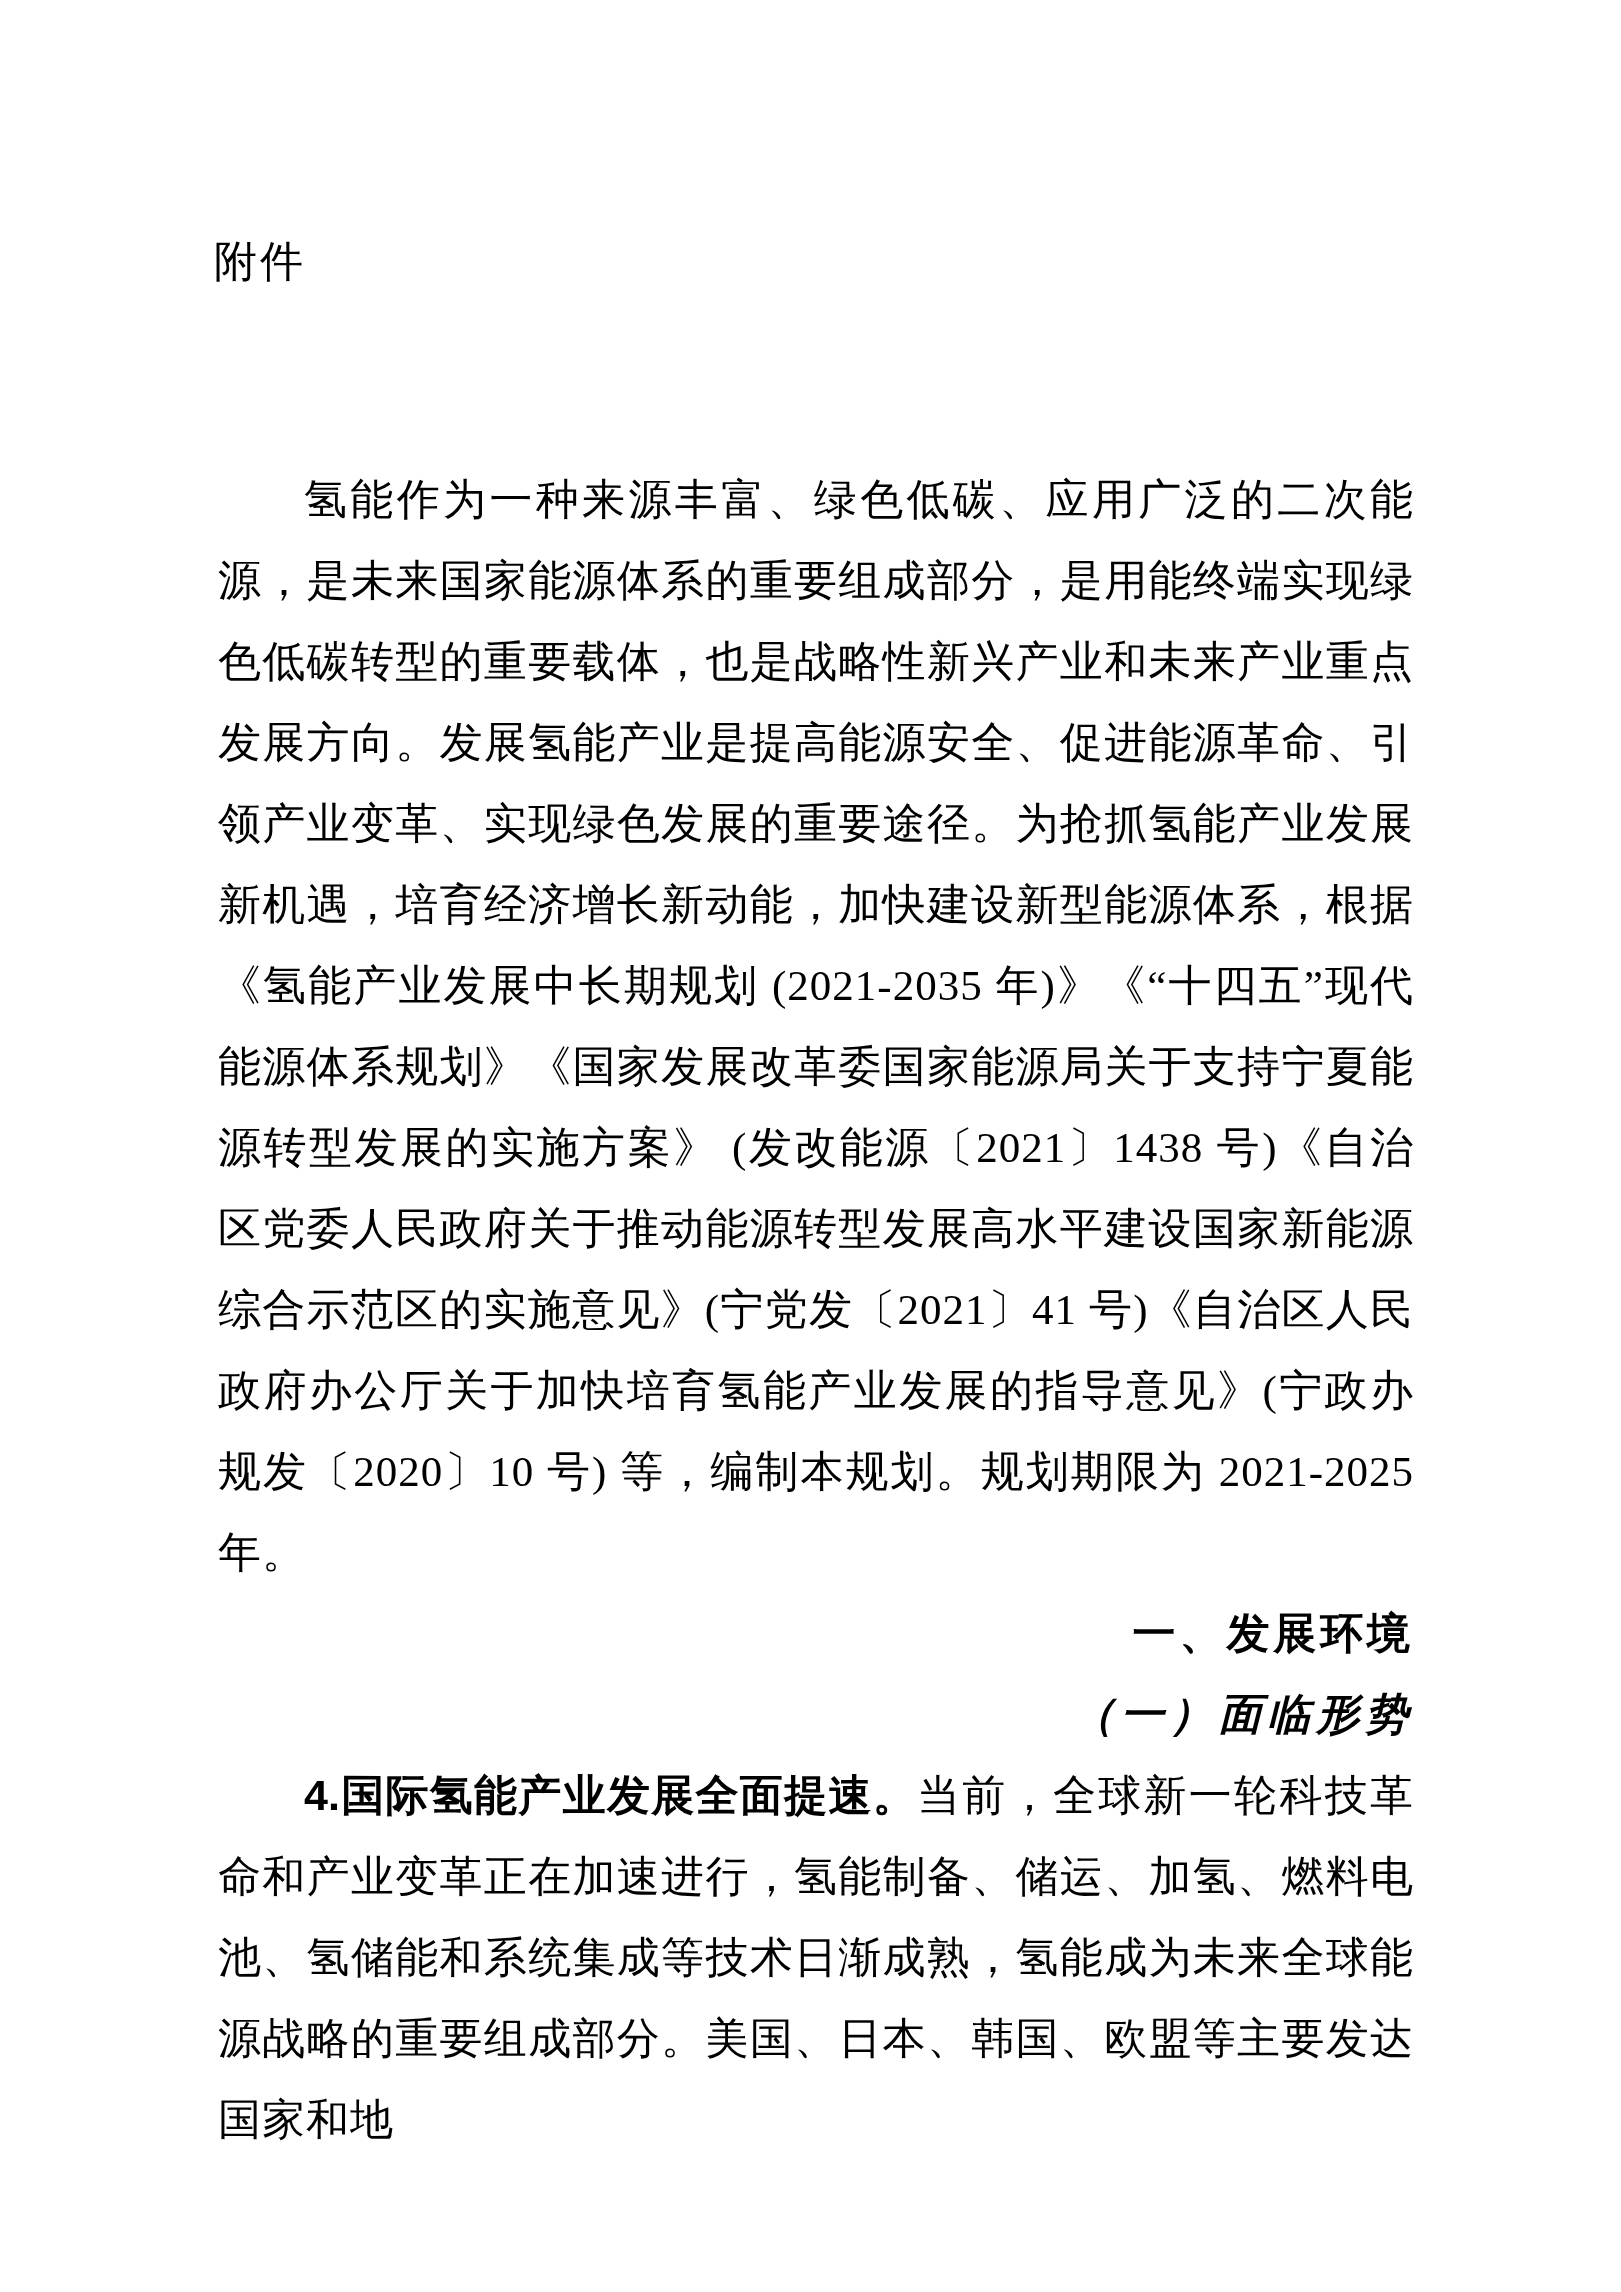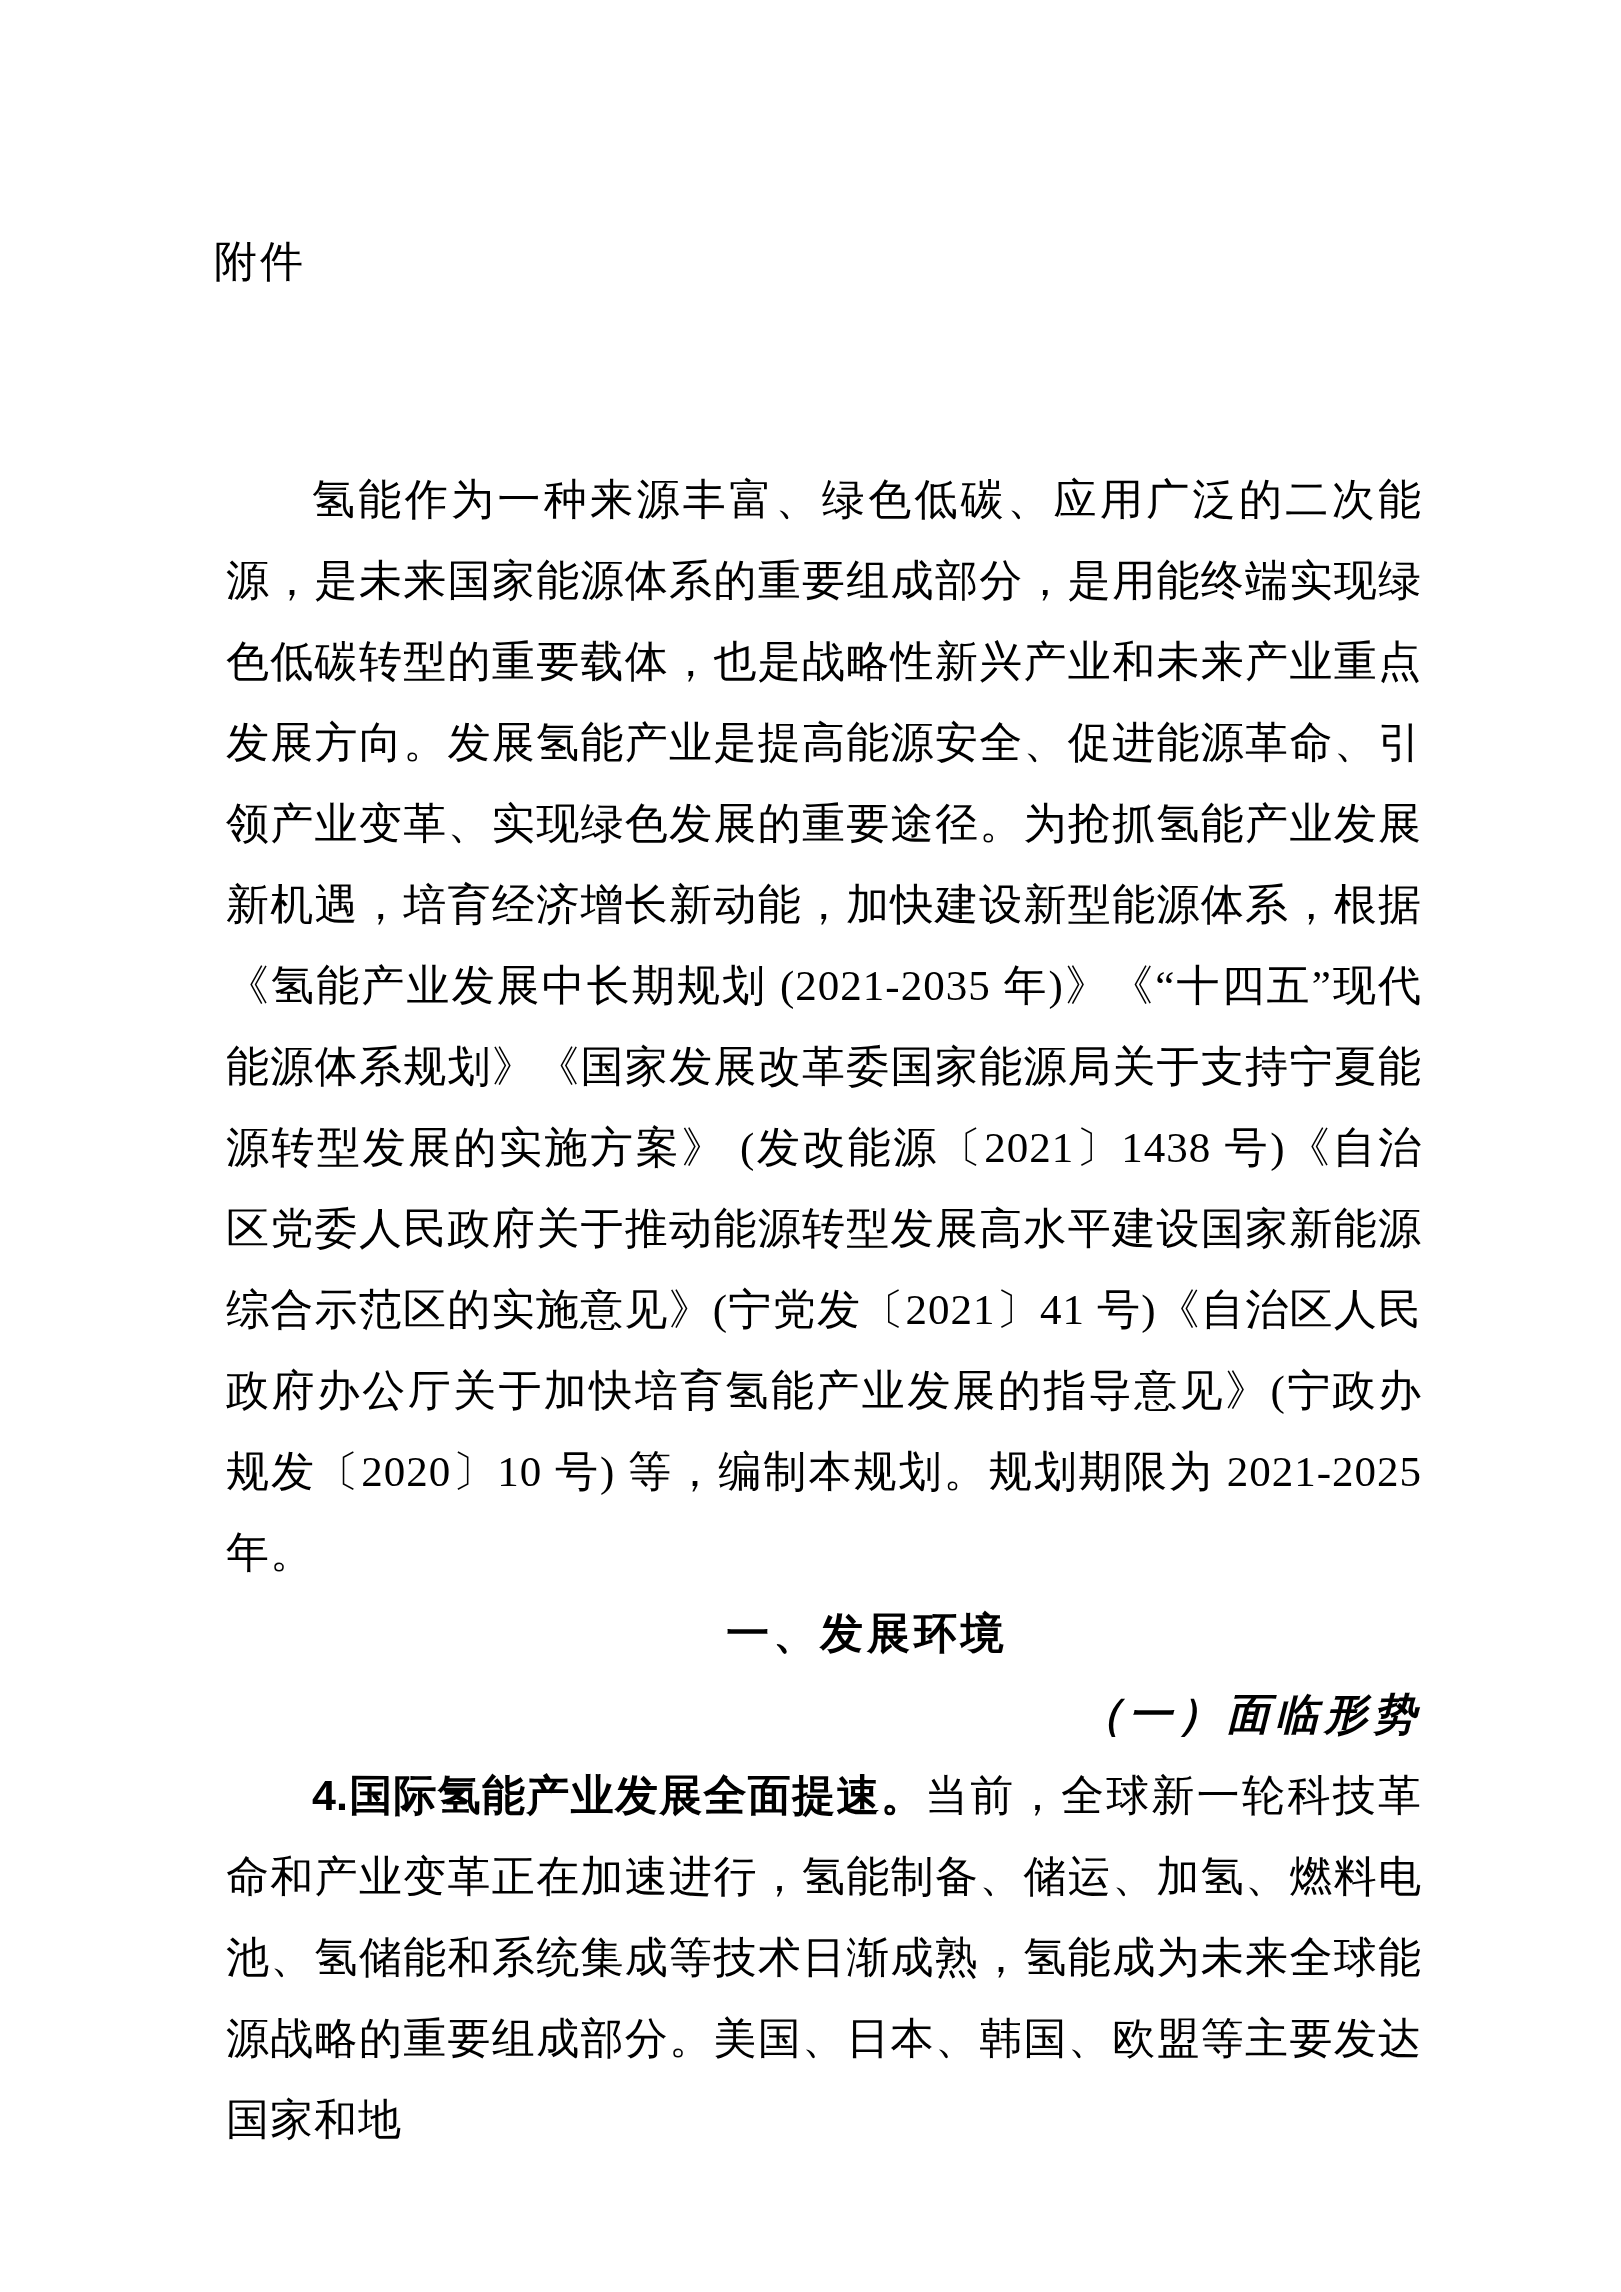--- a/index.html
+++ b/index.html
@@ -38,40 +38,39 @@
     font-family: "Liberation Sans", "DejaVu Sans", sans-serif;
   }
   .body-block {
     position: absolute;
     left: 218px;
     top: 459px;
     width: 1196px;
     font-size: 43px;
     line-height: 81px;
     text-align: justify;
-    margin-left: 8px;
   }
   .body-block p,
   .body-block h2,
   .body-block h3 {
     margin: 0;
     padding: 0;
   }
   .para {
     text-indent: 86px;
     letter-spacing: 1px;
   }
   .section-heading {
     text-indent: 86px;
     font-size: 43px;
     line-height: 81px;
     font-weight: bold;
     font-family: "Liberation Sans", "DejaVu Sans", sans-serif;
     letter-spacing: 3.9px;
-    text-align: center;
+    text-align: right;
   }
   .subsection-heading {
     text-indent: 86px;
     font-size: 43px;
     line-height: 81px;
     font-weight: bold;
     font-style: italic;
     font-family: "Liberation Serif", "DejaVu Serif", serif;
     letter-spacing: 5.9px;
     text-align: right;

